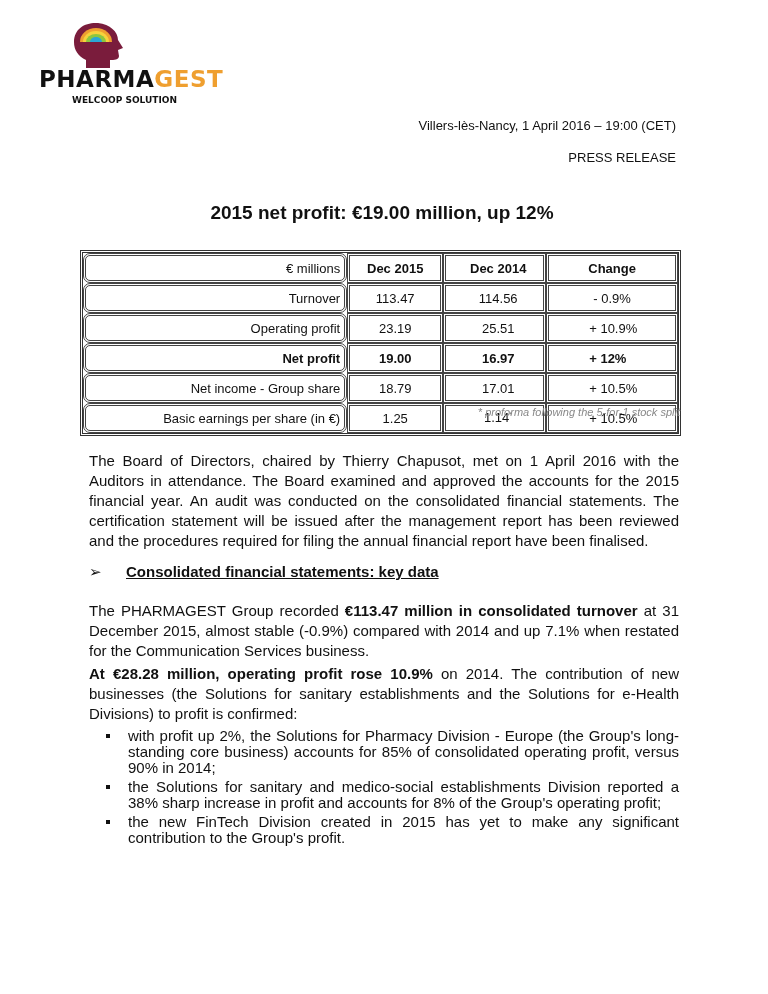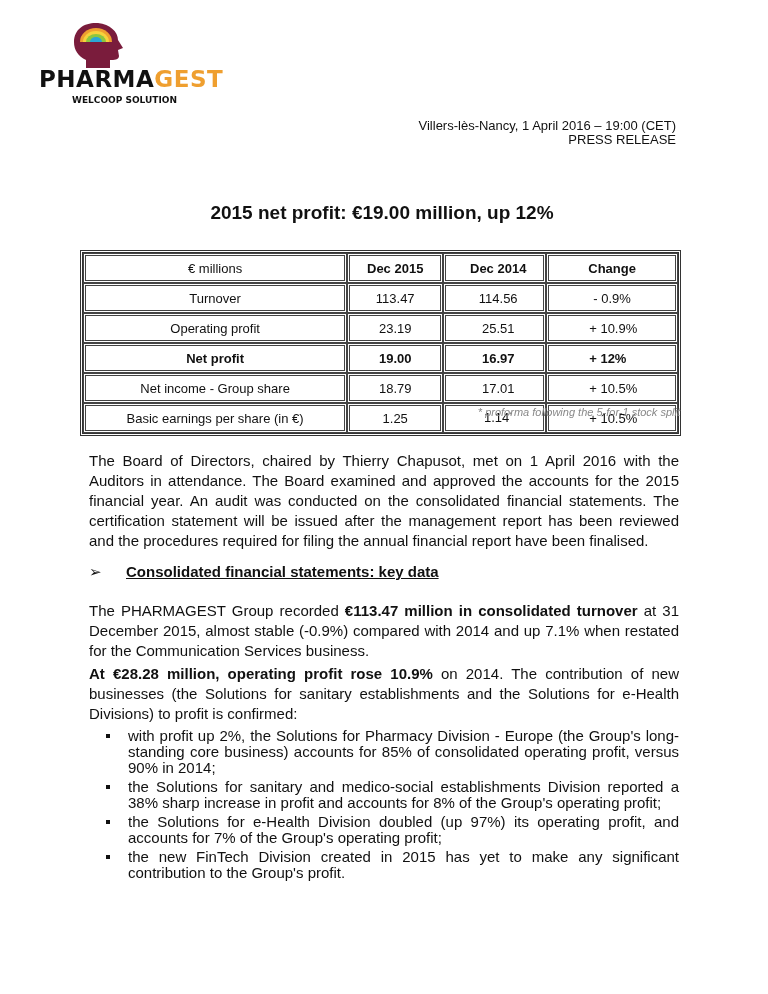--- a/index.html
+++ b/index.html
@@ -16,35 +16,35 @@
     .logo .wordmark .w1 { color: #111; }
     .logo .wordmark .w2 { color: #ef9f2f; text-align: center; }
     .logo .tagline {
       position: absolute; left: 50px; top: 75px;
       font-family: "DejaVu Sans", sans-serif; font-weight: bold; font-size: 9px; color: #111;
     }
     .dateline {
       position: absolute; right: 92px; top: 118px; font-size: 13px; color: #111;
     }
     .press {
-      position: absolute; right: 92px; top: 132px; font-size: 13px; color: #111;
+      position: absolute; right: 92px; top: 150px; font-size: 13px; color: #111;
     }
     .title {
       position: absolute; left: 0; right: 4px; top: 202px; text-align: center;
       font-size: 19px; font-weight: bold; color: #111;
     }
     table.kd {
       position: absolute; left: 80px; top: 250px; width: 601px;
       border-collapse: separate; border-spacing: 0;
       border: 3px double #333; font-size: 13px;
     }
     table.kd td {
       border: 3px double #444; height: 20px; padding: 2px 4px; text-align: center;
     }
-    table.kd td.lbl { text-align: center; width: 277px; }
+    table.kd td.lbl { text-align: right; width: 277px; border-radius: 7px; }
     table.kd td.c1 { width: 88px; }
     table.kd td.c2 { width: 88px; padding-left: 11px; }
     table.kd td.c3 { width: 88px; }
     table.kd tr.bold td { font-weight: bold; }
     table.kd tr.hdr td.c1, table.kd tr.hdr td.c2, table.kd tr.hdr td.c3 { font-weight: bold; }
     table.kd td.left-pad { text-align: left; padding-left: 40px; }
     .sup { font-size: 8px; vertical-align: super; color: #777; }
     .footnote {
       position: absolute; right: 88px; top: 406px;
       font-size: 11px; font-style: italic; color: #888;
@@ -141,15 +141,14 @@
   <span class="arrow">➢</span><span class="head">Consolidated financial statements: key data</span>
 </div>
 
 <div class="para p2"><span>The PHARMAGEST Group recorded </span><b>€113.47 million in consolidated turnover</b><span> at 31 December 2015, almost stable (-0.9%) compared with 2014 and up 7.1% when restated for the Communication Services business.</span></div>
 
 <div class="para p3"><b>At €28.28 million, operating profit rose 10.9%</b><span> on 2014. The contribution of new businesses (the Solutions for sanitary establishments and the Solutions for e-Health Divisions) to profit is confirmed:</span></div>
 
 <ul class="bul">
   <li><span class="dot"></span><span>with profit up 2%, the Solutions for Pharmacy Division - Europe (the Group's long-standing core business) accounts for 85% of consolidated operating profit, versus 90% in 2014;</span></li>
   <li><span class="dot"></span><span>the Solutions for sanitary and medico-social establishments Division reported a 38% sharp increase in profit and accounts for 8% of the Group's operating profit;</span></li>
-  <li><span class="dot"></span><span>the Solutions for e-Health Division doubled (up 97%) its operating profit, and accounts for 7% of the Group's operating profit;</span></li>
   <li><span class="dot"></span><span>the new FinTech Division created in 2015 has yet to make any significant contribution to the Group's profit.</span></li>
 </ul>
 
 </body></html>

